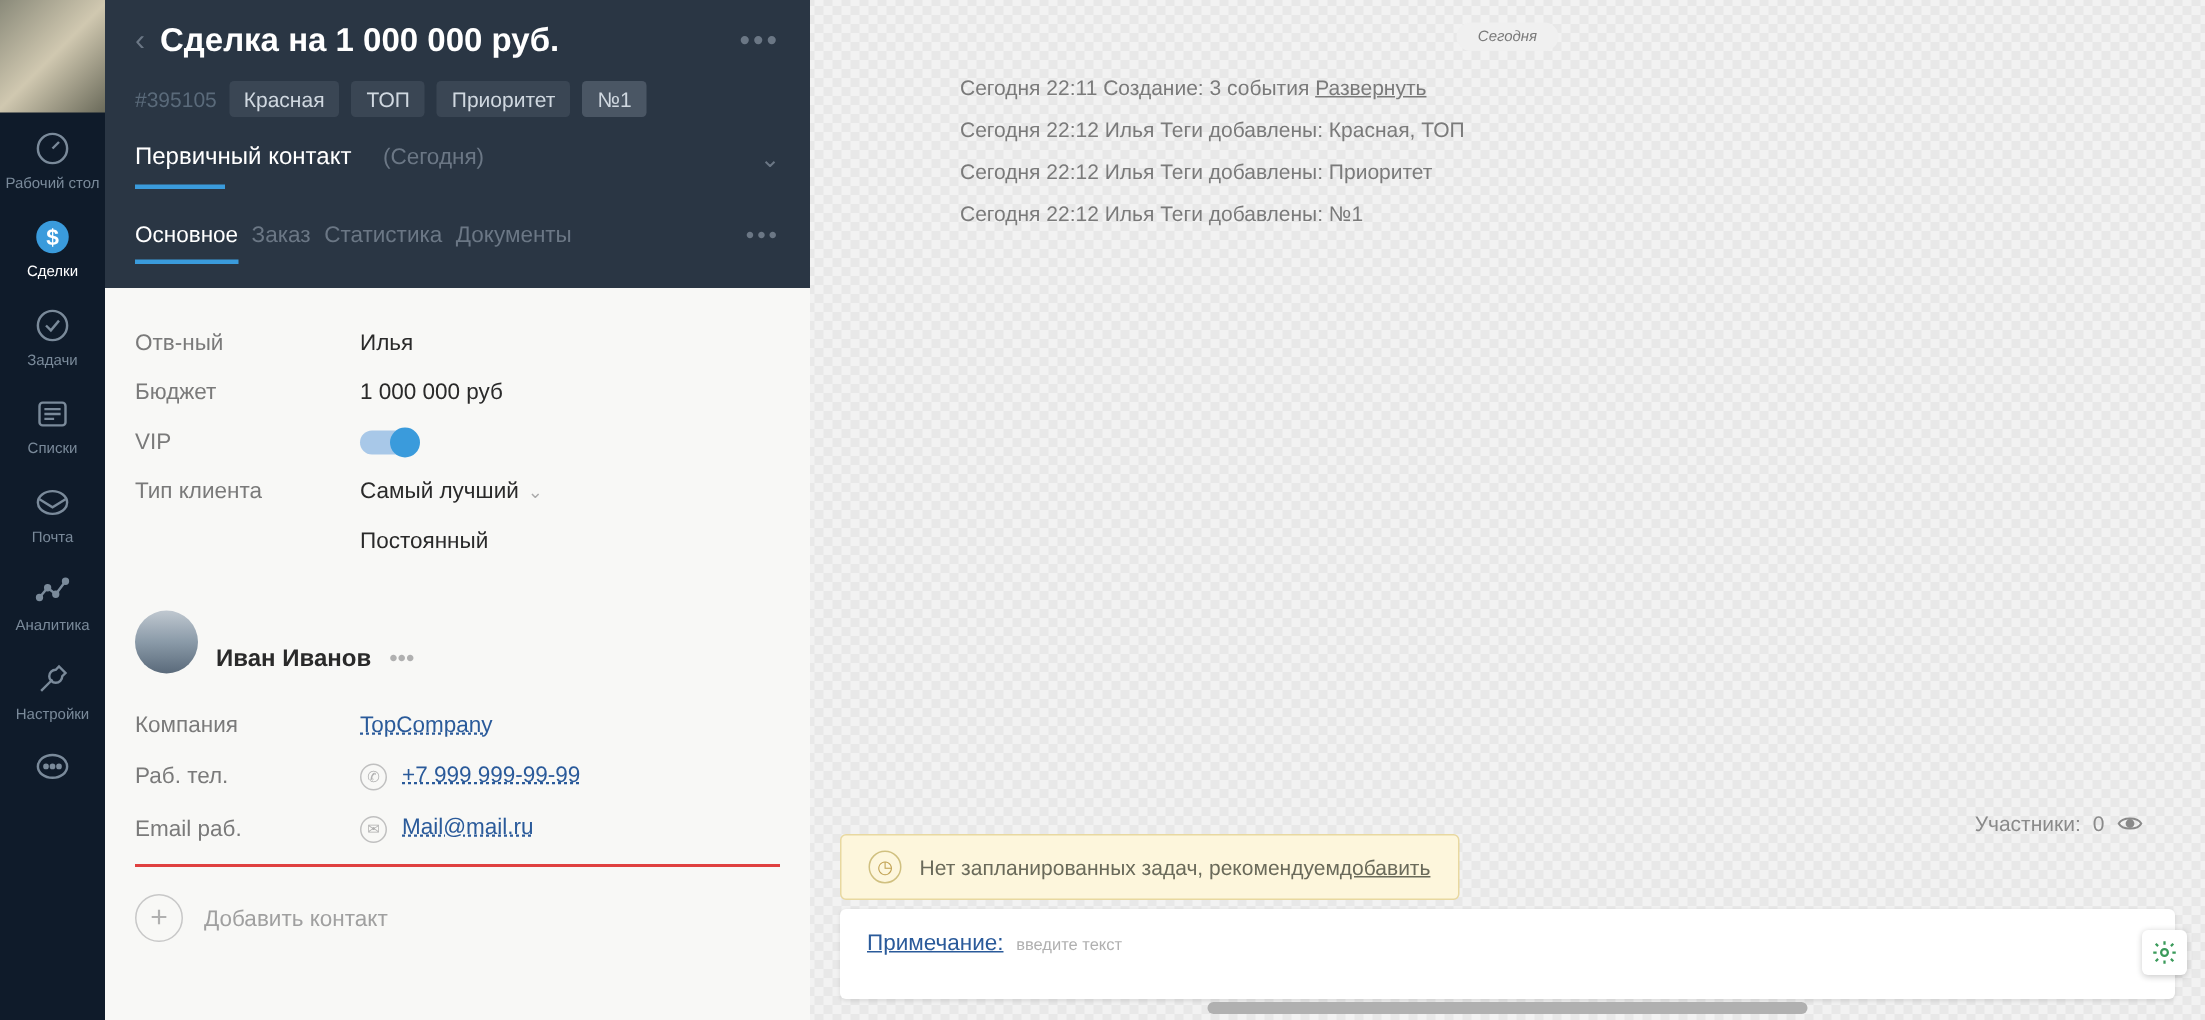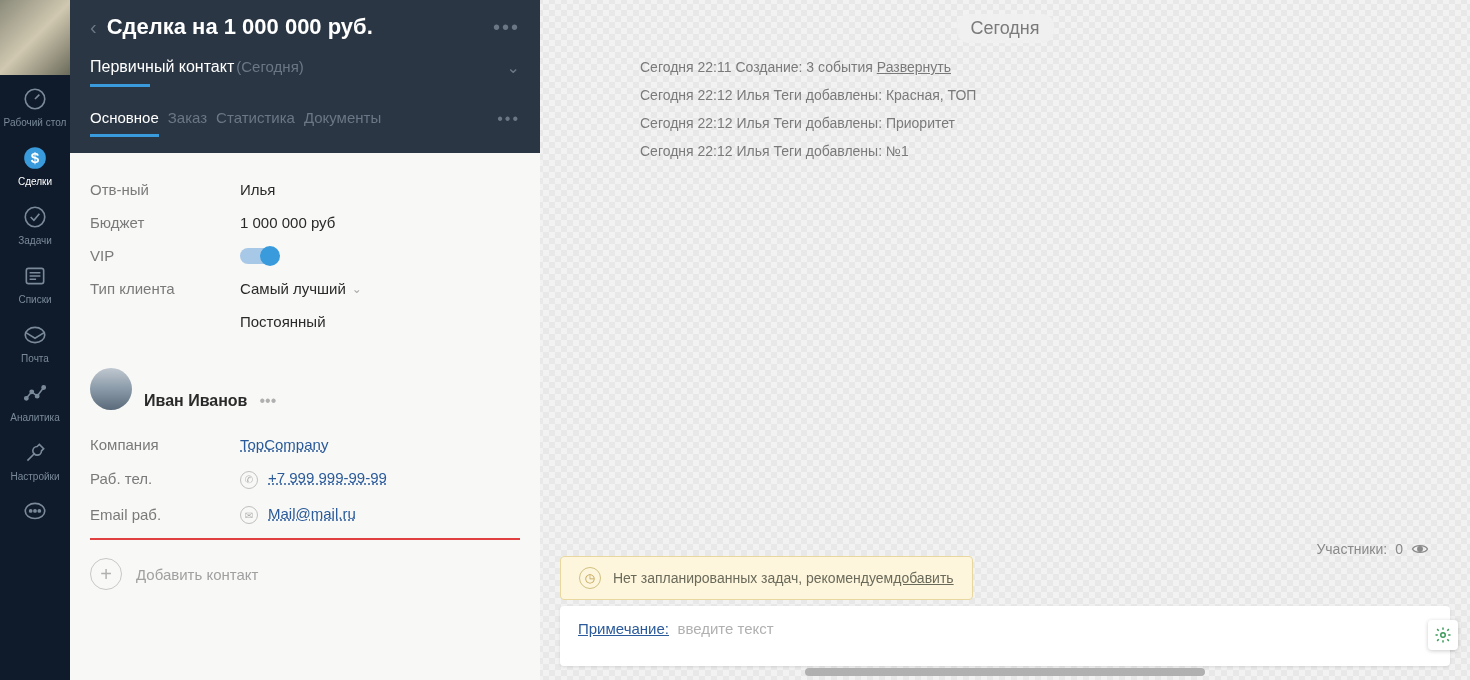--- a/index.html
+++ b/index.html
@@ -21,21 +21,21 @@
 .deal-title-row { display: flex; align-items: center; gap: 10px; }
 .back-chevron { color: #6b7785; font-size: 20px; cursor: pointer; }
 .deal-title { font-size: 22px; font-weight: 700; flex: 1; }
 .more-dots { color: #6b7785; font-size: 20px; cursor: pointer; letter-spacing: 2px; }
 .deal-id-row { display: flex; align-items: center; gap: 8px; margin-top: 14px; flex-wrap: wrap; }
 .deal-id { color: #5a6a7a; font-size: 14px; }
 .tag { background: #3a4654; color: #d0d8e0; padding: 4px 10px; border-radius: 3px; font-size: 14px; cursor: pointer; }
 .tag.n1 { background: #4a5664; }
 .stage-row { display: flex; align-items: flex-start; margin-top: 18px; padding-bottom: 10px; position: relative; cursor: pointer; }
 .stage-label { color: #fff; font-size: 16px; font-weight: 500; }
-.stage-sub { color: #6b7785; font-size: 15px; margin-left: 2px; }
+.stage-sub { color: #6b7785; font-size: 15px; margin-left: 21px; }
 .stage-chevron { margin-left: auto; color: #6b7785; }
 .stage-underline { position: absolute; bottom: 0; left: 0; width: 60px; height: 3px; background: #3a9bdc; }
 .tabs-row { display: flex; align-items: center; gap: 9px; margin-top: 14px; padding-bottom: 16px; }
 .tab { color: #6b7785; font-size: 15px; padding: 8px 0; cursor: pointer; border-bottom: 3px solid transparent; }
 .tab.active { color: #fff; border-bottom-color: #3a9bdc; }
 .tabs-more { margin-left: auto; color: #6b7785; cursor: pointer; letter-spacing: 2px; }
 
 .deal-body { flex: 1; overflow-y: auto; background: #f8f8f6; padding: 20px; }
 .field-row { display: flex; align-items: center; padding: 8px 0; }
 .field-label { width: 150px; color: #7a7a7a; font-size: 15px; }
@@ -58,35 +58,35 @@
 
 .more-link { color: #b0b0b0; font-size: 14px; margin-top: 10px; cursor: pointer; }
 .red-line { height: 2px; background: #e04040; margin-top: 6px; }
 
 .add-contact { display: flex; align-items: center; gap: 14px; padding: 18px 0 0; color: #a0a0a0; font-size: 15px; cursor: pointer; }
 .add-circle { width: 32px; height: 32px; border: 1.5px solid #c8c8c8; border-radius: 50%; display: flex; align-items: center; justify-content: center; color: #b0b0b0; font-size: 20px; }
 
 
 .feed { flex: 1; background: repeating-conic-gradient(#e8e8e8 0% 25%, #f2f2f2 0% 50%) 50% / 12px 12px; position: relative; display: flex; flex-direction: column; }
 .feed-top { flex: 1; padding: 14px 20px; overflow: auto; }
-.date-pill { background: #f0f0f0; color: #7a7a7a; padding: 4px 14px; border-radius: 12px; font-size: 18px; display: inline-block; margin: 0 auto 10px; }
+.date-pill { background: #f0f0f0; color: #7a7a7a; padding: 4px 14px; border-radius: 12px; font-size: 10px; display: inline-block; margin: 0 auto 10px; font-style: italic; }
 .date-pill-wrap { text-align: center; }
 .feed-line { color: #7a7a7a; font-size: 14px; padding: 6px 0; margin-left: 80px; }
 .feed-link { text-decoration: underline; cursor: pointer; }
 
 .task-banner { background: #fdf6dc; border: 1px solid #e8d8a0; color: #6a6a5a; padding: 10px 18px; border-radius: 4px; font-size: 14px; margin: 0 20px 6px 20px; display: inline-flex; align-items: center; width: fit-content; position: relative; }
 .task-banner-icon { width: 22px; height: 22px; border: 1.5px solid #d0c080; border-radius: 50%; margin-right: 12px; display: flex; align-items: center; justify-content: center; color: #c0a050; font-size: 12px; }
 .task-banner .ulink { text-decoration: underline; cursor: pointer; }
 
 .participants { position: absolute; right: 41px; bottom: 122px; color: #8a8a8a; font-size: 14px; display: flex; align-items: center; gap: 8px; }
 .eye-icon { width: 18px; height: 18px; }
 
 .note-box { background: #fff; margin: 0 20px 14px 20px; border-radius: 4px; padding: 14px 18px; min-height: 60px; box-shadow: 0 1px 3px rgba(0,0,0,0.1); }
 .note-label { color: #2a5a9a; text-decoration: underline; font-size: 15px; }
-.note-hint { color: #b0b0b0; font-size: 15px; margin-left: 4px; }
+.note-hint { color: #b0b0b0; font-size: 11px; margin-left: 4px; }
 
 .gear-float { position: absolute; right: 12px; bottom: 30px; width: 30px; height: 30px; background: #fff; border-radius: 4px; box-shadow: 0 1px 4px rgba(0,0,0,0.2); display: flex; align-items: center; justify-content: center; cursor: pointer; }
 .gear-float svg { width: 18px; height: 18px; }
 
 .hscroll { height: 8px; background: #b0b0b0; border-radius: 4px; width: 400px; position: absolute; bottom: 4px; left: 50%; transform: translateX(-50%); }
 </style>
 </head>
 <body>
 
 <div class="app">
@@ -178,20 +178,27 @@
       </span>
     </div>
   </div>
 
   <div class="deal">
     <div class="deal-header">
       <div class="deal-title-row">
         <span class="back-chevron">‹</span>
         <span class="deal-title">Сделка на 1 000 000 руб.</span>
         <span class="more-dots">•••</span>
+      </div>
+      <div class="deal-id-row">
+        <span class="deal-id">#395105</span>
+        <span class="tag">Красная</span>
+        <span class="tag">ТОП</span>
+        <span class="tag">Приоритет</span>
+        <span class="tag n1">№1</span>
       </div>
       <div class="stage-row">
         <span class="stage-label">Первичный контакт</span>
         <span class="stage-sub">(Сегодня)</span>
         <span class="stage-chevron">⌄</span>
         <div class="stage-underline"></div>
       </div>
       <div class="tabs-row">
         <span class="tab active">Основное</span>
         <span class="tab">Заказ</span>

